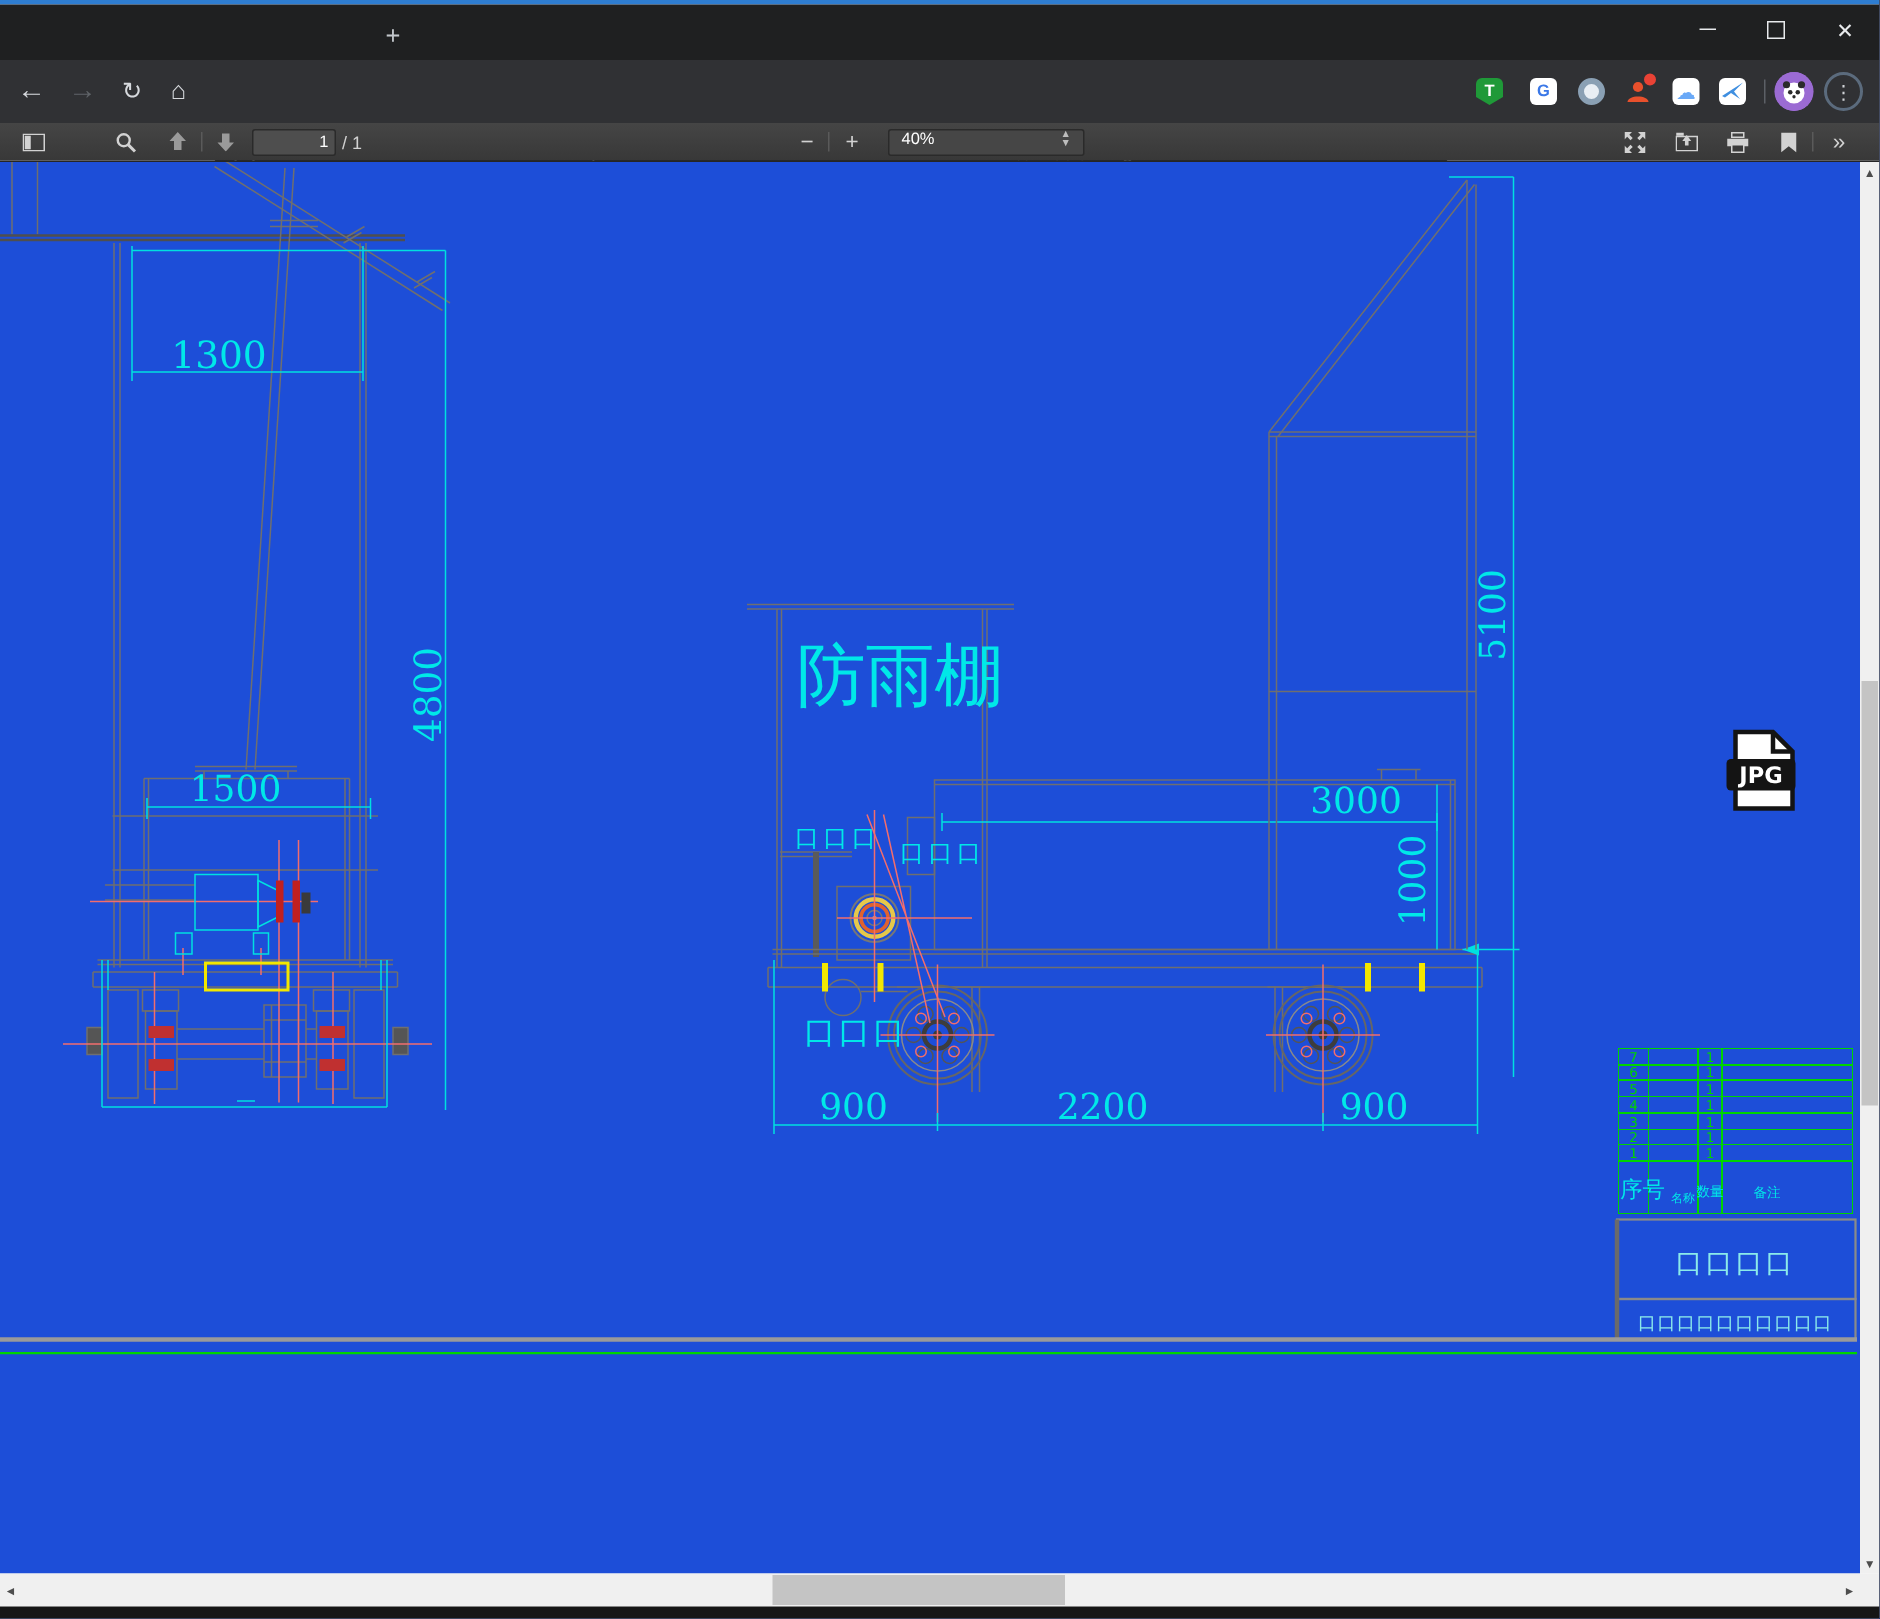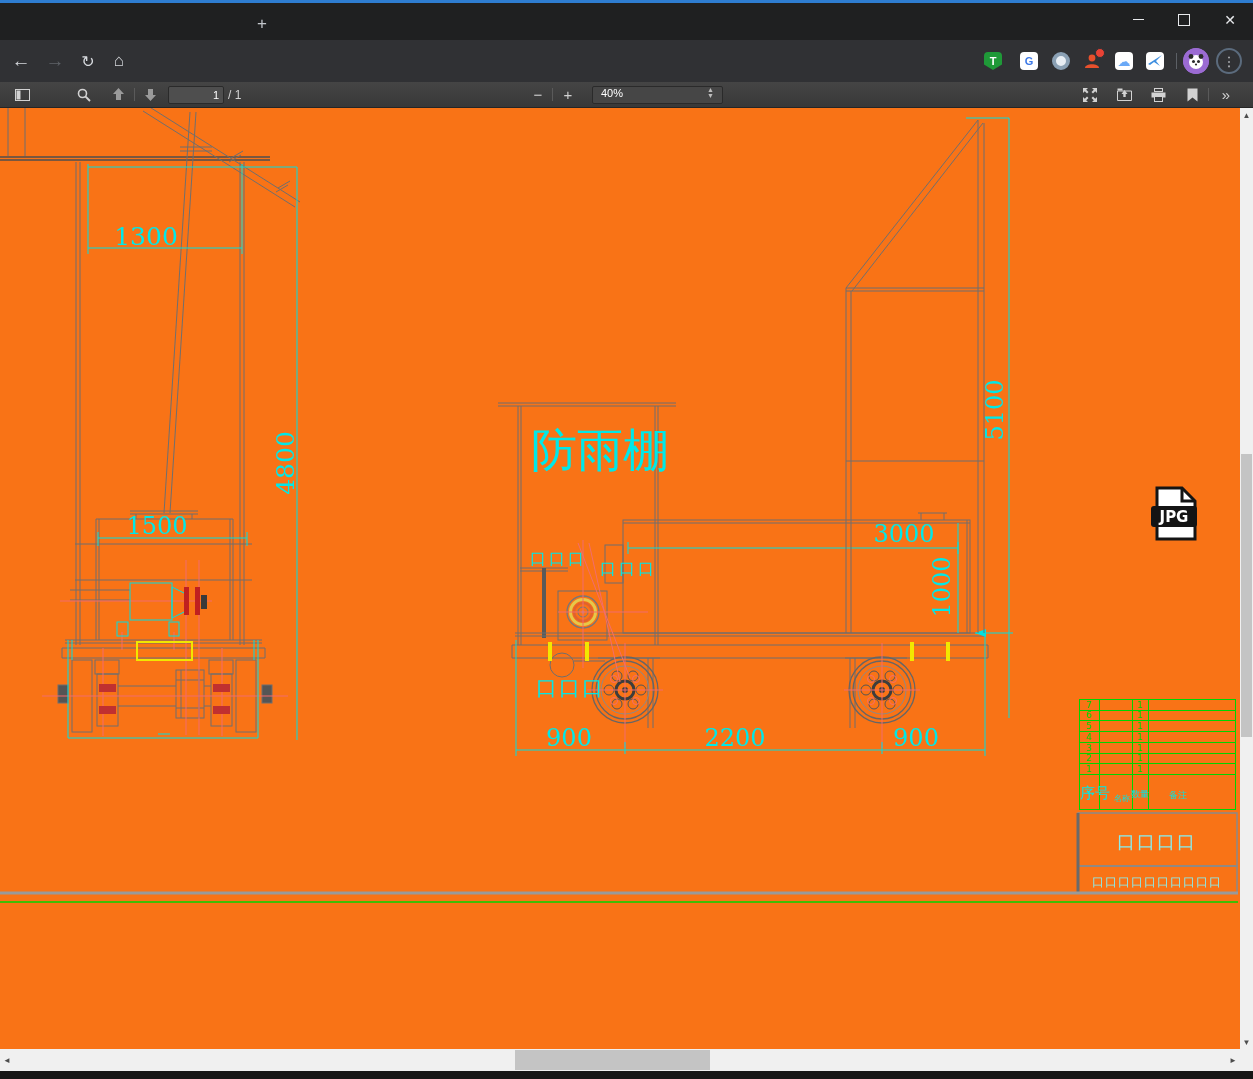--- a/index.html
+++ b/index.html
@@ -33,21 +33,21 @@
   .kebab-ring{position:absolute;top:8px;width:26px;height:26px;border-radius:50%;border:2px solid #5b6b7d;box-sizing:border-box;display:flex;align-items:center;justify-content:center;color:#cfd2d6;font-size:13px;letter-spacing:0;}
   
   .pdfbar{position:absolute;left:0;top:82px;width:1253px;height:26px;background:linear-gradient(#454545,#383838);border-bottom:1px solid #252525;box-sizing:border-box;}
   .pbtn{position:absolute;top:0;height:25px;display:flex;align-items:center;justify-content:center;color:#d2d2d2;}
   .psep{position:absolute;top:6px;width:1px;height:13px;background:#5a5a5a;}
   .page-input{position:absolute;left:168px;top:4px;width:46px;height:16px;background:#4e4e4e;border:1px solid #2a2a2a;color:#fff;font-size:11px;text-align:right;padding:0 4px;box-sizing:content-box;border-radius:2px;}
   .page-count{position:absolute;left:228px;top:6px;color:#d2d2d2;font-size:12px;}
   .zoom-select{position:absolute;left:592px;top:4px;width:131px;height:18px;background:#464646;border:1px solid #2a2a2a;border-radius:2px;display:flex;align-items:flex-start;color:#fff;font-size:11px;padding:0 8px;box-sizing:border-box;gap:30px;}
   .zoom-select .spin{margin-left:auto;color:#bdbdbd;font-size:7px;line-height:6px;text-align:center;}
   
-  .content{position:absolute;left:0;top:108px;width:1240px;height:941px;background:#f97316;overflow:hidden;}
+  .content{position:absolute;left:0;top:108px;width:1240px;height:941px;background:#1d4ed8;overflow:hidden;}
   
   .vsb{position:absolute;left:1240px;top:108px;width:13px;height:941px;background:#f0f0f0;}
   .vsb .arr{position:absolute;left:0;width:13px;height:14px;color:#4d4d4d;font-size:8px;display:flex;align-items:center;justify-content:center;}
   .vsb-thumb{position:absolute;left:1px;width:11px;top:346px;height:283px;background:#c4c4c4;}
   .hsb{position:absolute;left:0;top:1049px;width:1240px;height:22px;background:#f0f0f0;}
   .hsb .arr{position:absolute;top:0;width:14px;height:22px;color:#4d4d4d;font-size:8px;display:flex;align-items:center;justify-content:center;}
   .hsb-thumb{position:absolute;top:1px;height:20px;left:515px;width:195px;background:#c4c4c4;}
   .corner{position:absolute;left:1240px;top:1049px;width:13px;height:22px;background:#f0f0f0;}
   .bottomstrip{position:absolute;left:0;top:1071px;width:1253px;height:8px;background:#161616;}
   svg text{user-select:none;}

